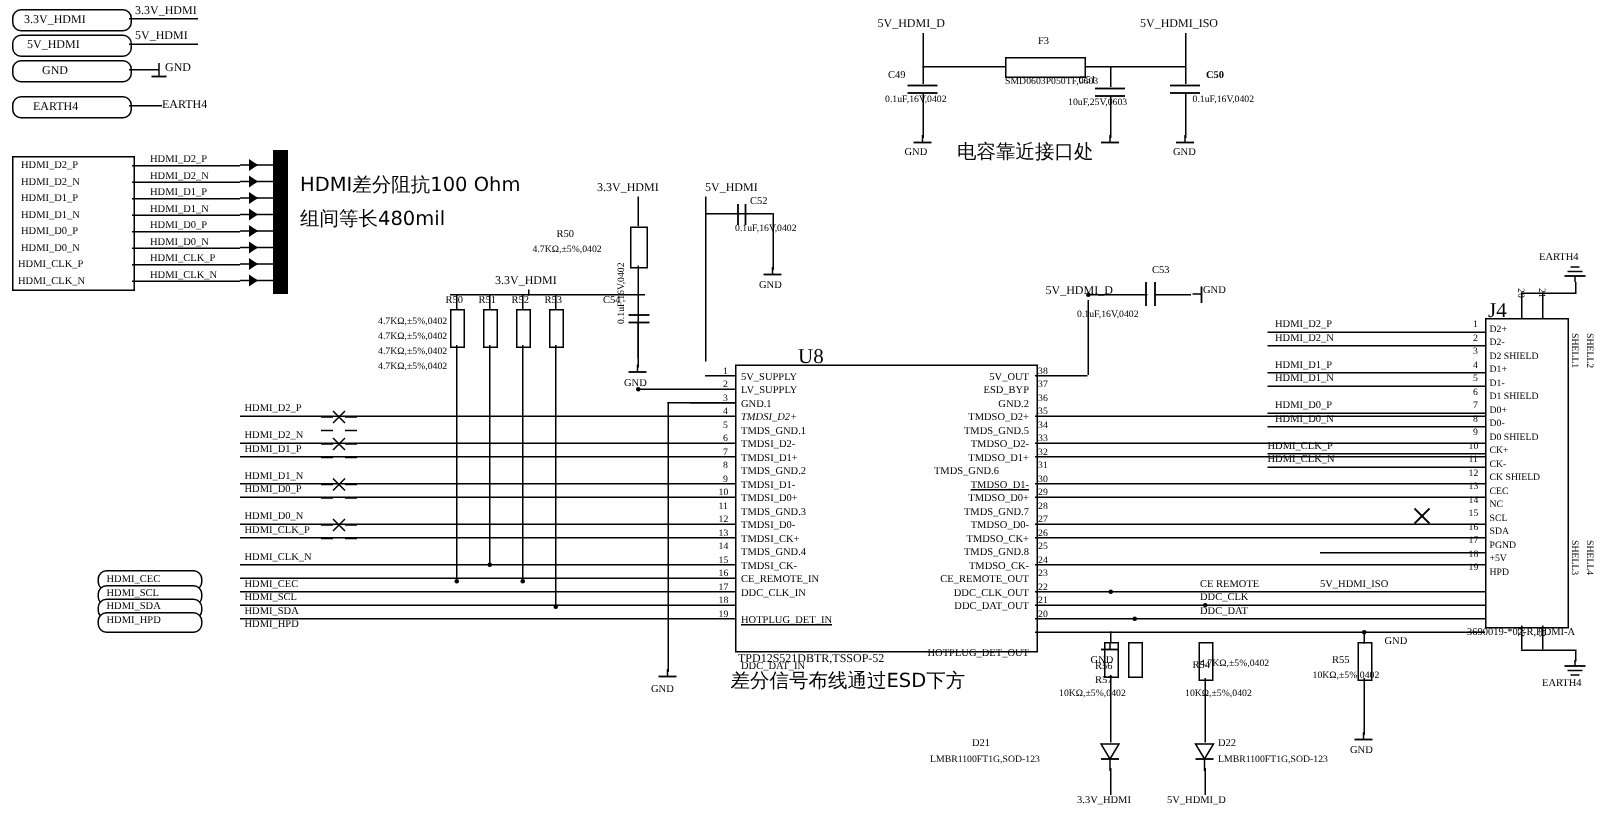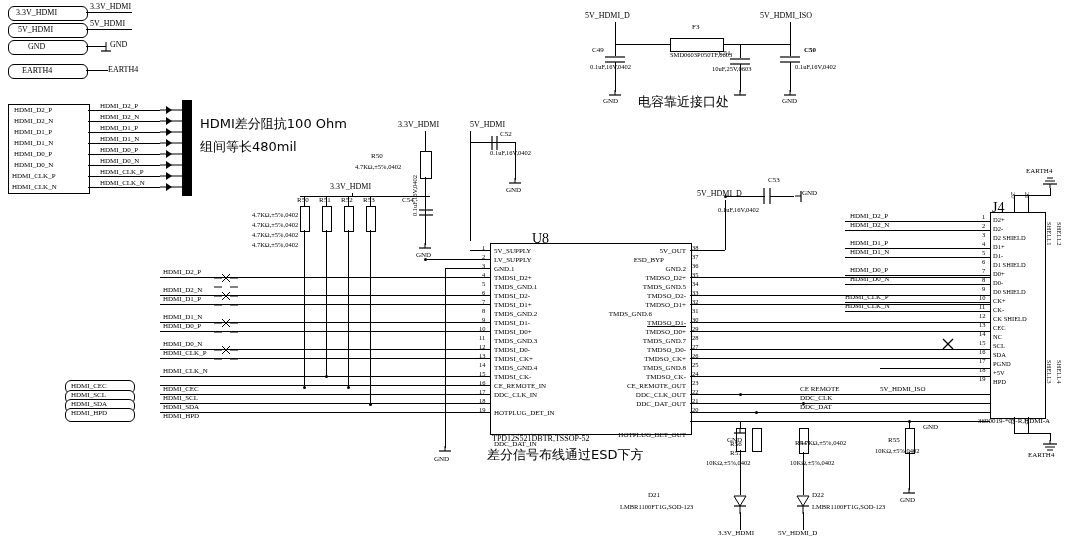--- a/index.html
+++ b/index.html
@@ -225,36 +225,36 @@
   </svg>
   <div class="lbl s7" style="left:416px;top:252px;">GND</div>
 
   <div class="box" style="left:490px;top:243px;width:200px;height:190px;"></div>
   <div class="lbl s9" style="left:492px;top:232px;margin-left:40px;">U8</div>
   <div class="lbl s8" style="left:492px;top:435px;">TPD12S521DBTR,TSSOP-52</div>
 
   <div class="lbl s7" style="left:494px;top:248px;">5V_SUPPLY</div>
   <div class="lbl s7" style="left:494px;top:257px;">LV_SUPPLY</div>
   <div class="lbl s7" style="left:494px;top:266px;">GND.1</div>
-  <div class="lbl s7" style="left:494px;top:275px;">TMDSI_D2+</div>
+  <div class="lbl s7" style="left:494px;top:275px;font-style:italic;">TMDSI_D2+</div>
   <div class="lbl s7" style="left:494px;top:284px;">TMDS_GND.1</div>
   <div class="lbl s7" style="left:494px;top:293px;">TMDSI_D2-</div>
   <div class="lbl s7" style="left:494px;top:302px;">TMDSI_D1+</div>
   <div class="lbl s7" style="left:494px;top:311px;">TMDS_GND.2</div>
   <div class="lbl s7" style="left:494px;top:320px;">TMDSI_D1-</div>
   <div class="lbl s7" style="left:494px;top:329px;">TMDSI_D0+</div>
   <div class="lbl s7" style="left:494px;top:338px;">TMDS_GND.3</div>
   <div class="lbl s7" style="left:494px;top:347px;">TMDSI_D0-</div>
   <div class="lbl s7" style="left:494px;top:356px;">TMDSI_CK+</div>
   <div class="lbl s7" style="left:494px;top:365px;">TMDS_GND.4</div>
   <div class="lbl s7" style="left:494px;top:374px;">TMDSI_CK-</div>
   <div class="lbl s7" style="left:494px;top:383px;">CE_REMOTE_IN</div>
   <div class="lbl s7" style="left:494px;top:392px;">DDC_CLK_IN</div>
   <div class="lbl s7" style="left:494px;top:401px;margin-top:40px;">DDC_DAT_IN</div>
-  <div class="lbl s7" style="left:494px;top:410px;">HOTPLUG_DET_IN</div>
+  <div class="lbl s7" style="left:494px;top:410px;text-decoration:underline;">HOTPLUG_DET_IN</div>
 
   <div class="lbl s6" style="left:482px;top:245px;">1</div>
   <div class="lbl s6" style="left:482px;top:254px;">2</div>
   <div class="lbl s6" style="left:482px;top:263px;">3</div>
   <div class="lbl s6" style="left:482px;top:272px;">4</div>
   <div class="lbl s6" style="left:482px;top:281px;">5</div>
   <div class="lbl s6" style="left:482px;top:290px;">6</div>
   <div class="lbl s6" style="left:482px;top:299px;">7</div>
   <div class="lbl s6" style="left:482px;top:308px;">8</div>
   <div class="lbl s6" style="left:482px;top:317px;">9</div>
@@ -263,27 +263,27 @@
   <div class="lbl s6" style="left:479px;top:344px;">12</div>
   <div class="lbl s6" style="left:479px;top:353px;">13</div>
   <div class="lbl s6" style="left:479px;top:362px;">14</div>
   <div class="lbl s6" style="left:479px;top:371px;">15</div>
   <div class="lbl s6" style="left:479px;top:380px;">16</div>
   <div class="lbl s6" style="left:479px;top:389px;">17</div>
   <div class="lbl s6" style="left:479px;top:398px;">18</div>
   <div class="lbl s6" style="left:479px;top:407px;">19</div>
 
   <div class="lbl s7" style="left:686px;top:248px;transform:translateX(-100%);">5V_OUT</div>
-  <div class="lbl s7" style="left:664px;top:257px;transform:translateX(-100%);">ESD_BYP</div>
+  <div class="lbl s7" style="left:686px;top:257px;transform:translateX(-100%);">ESD_BYP</div>
   <div class="lbl s7" style="left:686px;top:266px;transform:translateX(-100%);">GND.2</div>
   <div class="lbl s7" style="left:686px;top:275px;transform:translateX(-100%);text-align:center;">TMDSO_D2+</div>
   <div class="lbl s7" style="left:686px;top:284px;transform:translateX(-100%);">TMDS_GND.5</div>
   <div class="lbl s7" style="left:686px;top:293px;transform:translateX(-100%);">TMDSO_D2-</div>
   <div class="lbl s7" style="left:686px;top:302px;transform:translateX(-100%);">TMDSO_D1+</div>
-  <div class="lbl s7" style="left:652px;top:311px;transform:translateX(-100%);">TMDS_GND.6</div>
+  <div class="lbl s7" style="left:666px;top:311px;transform:translateX(-100%);">TMDS_GND.6</div>
   <div class="lbl s7" style="left:686px;top:320px;transform:translateX(-100%);text-decoration:underline;">TMDSO_D1-</div>
   <div class="lbl s7" style="left:686px;top:329px;transform:translateX(-100%);">TMDSO_D0+</div>
   <div class="lbl s7" style="left:686px;top:338px;transform:translateX(-100%);">TMDS_GND.7</div>
   <div class="lbl s7" style="left:686px;top:347px;transform:translateX(-100%);">TMDSO_D0-</div>
   <div class="lbl s7" style="left:686px;top:356px;transform:translateX(-100%);">TMDSO_CK+</div>
   <div class="lbl s7" style="left:686px;top:365px;transform:translateX(-100%);">TMDS_GND.8</div>
   <div class="lbl s7" style="left:686px;top:374px;transform:translateX(-100%);">TMDSO_CK-</div>
   <div class="lbl s7" style="left:686px;top:383px;transform:translateX(-100%);">CE_REMOTE_OUT</div>
   <div class="lbl s7" style="left:686px;top:392px;transform:translateX(-100%);">DDC_CLK_OUT</div>
   <div class="lbl s7" style="left:686px;top:401px;transform:translateX(-100%);">DDC_DAT_OUT</div>

